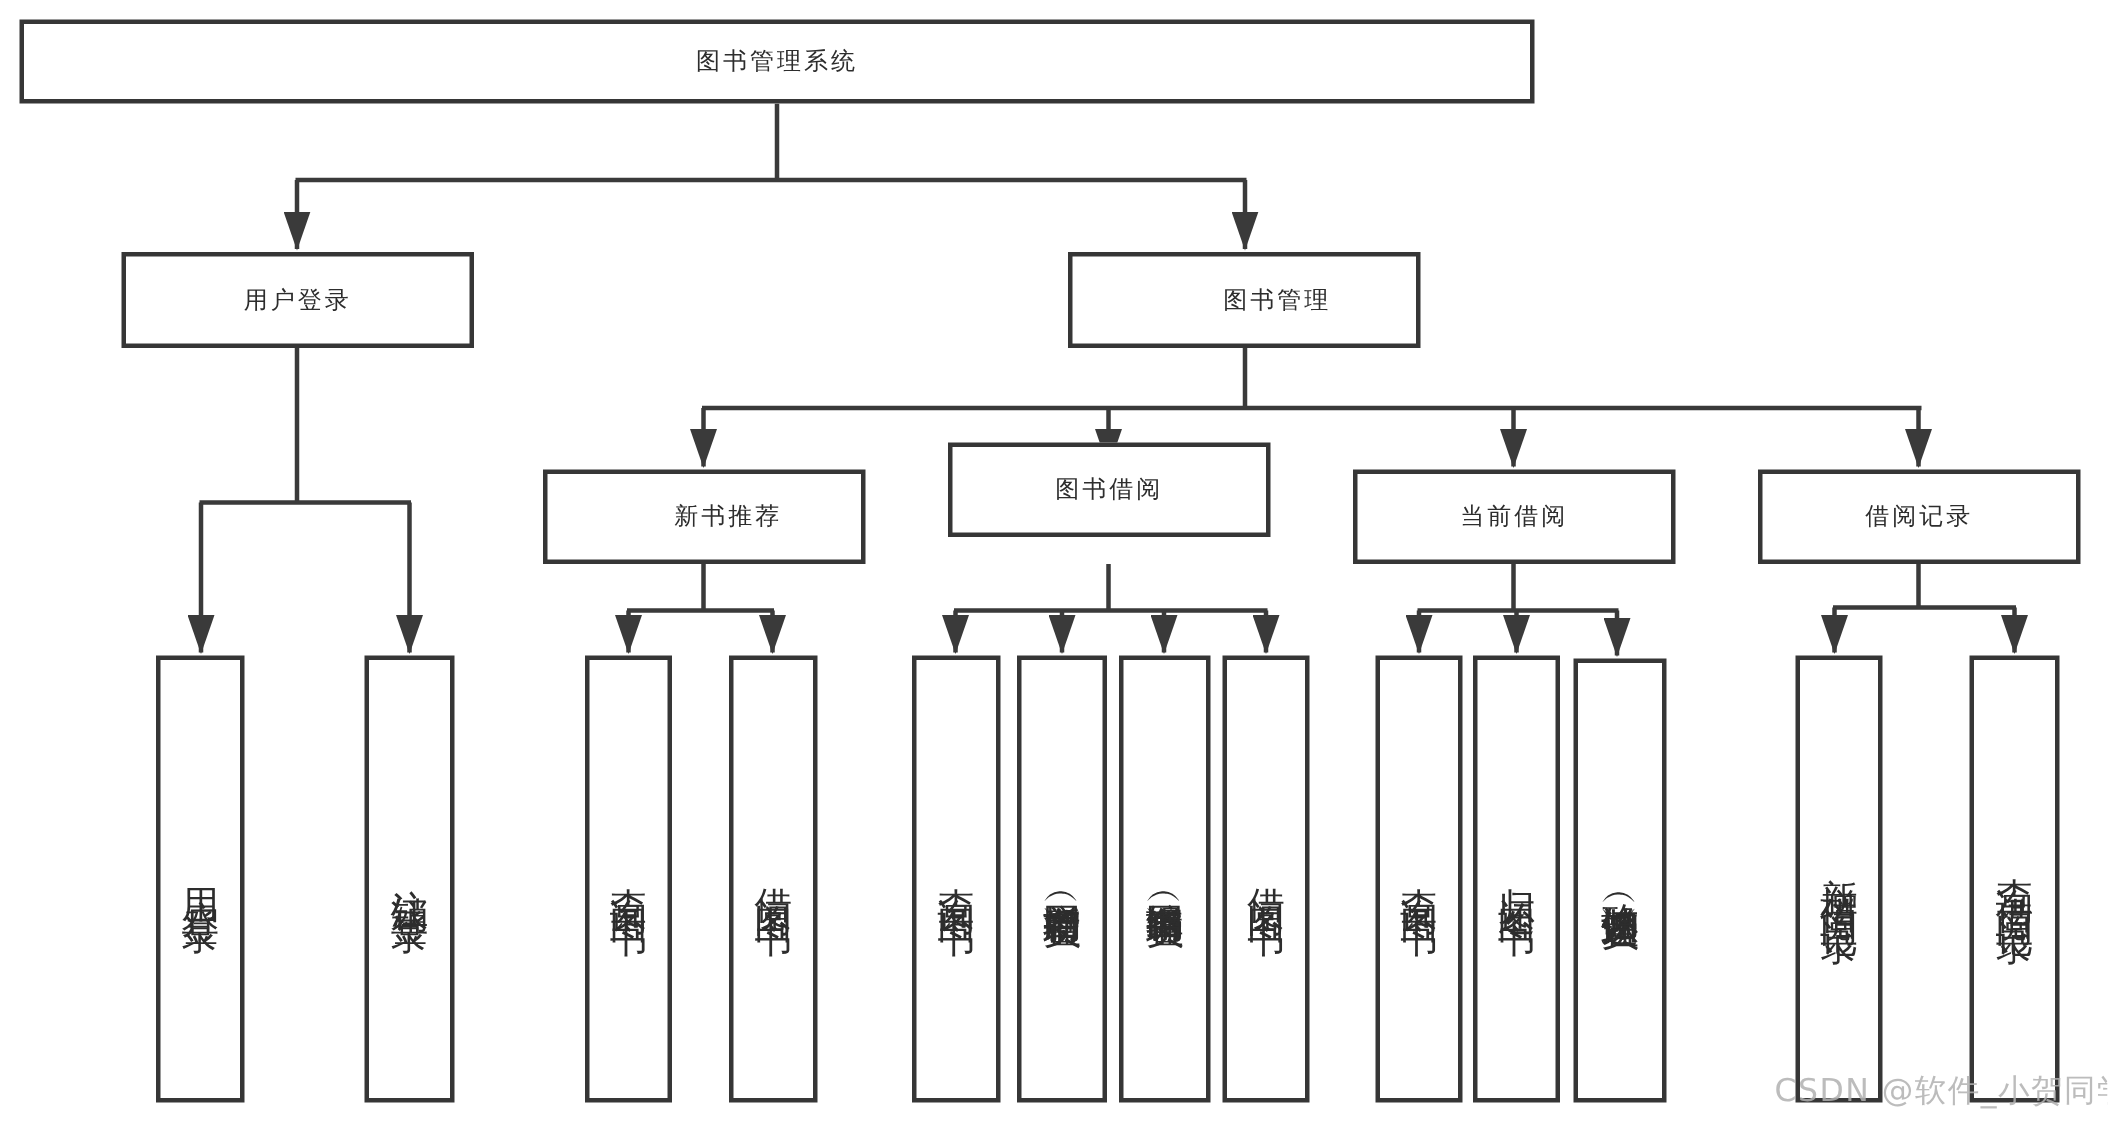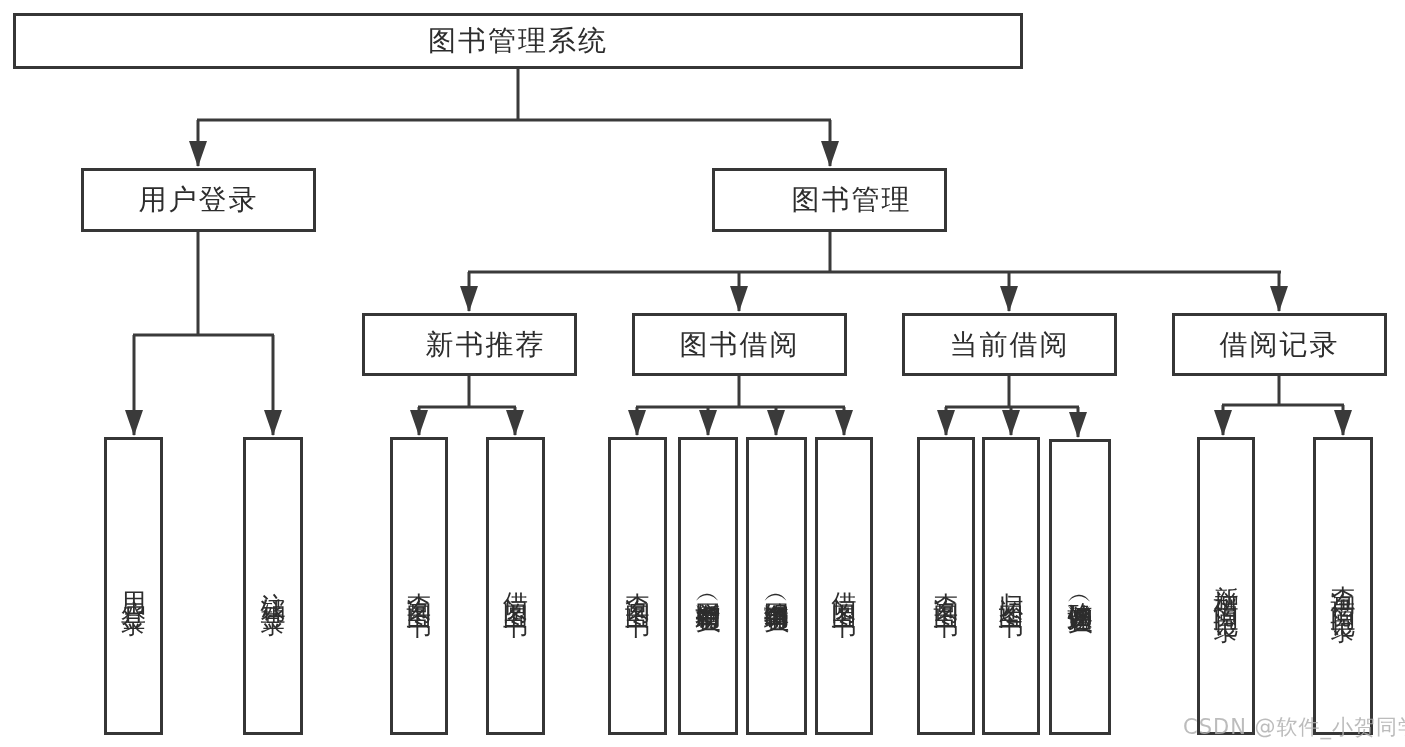--- a/index.html
+++ b/index.html
@@ -25,21 +25,21 @@
     box-sizing: border-box;
     background: #ffffff;
     border: 3px solid #363636;
     display: flex;
     align-items: center;
     justify-content: center;
     color: #2d2d2d;
     z-index: 2;
   }
   .h-label {
-    font-size: 28px;
+    font-size: 16px;
     letter-spacing: 2px;
     white-space: nowrap;
   }
   .leaf .v-label {
     writing-mode: vertical-rl;
     text-orientation: mixed;
     font-size: 25px;
     letter-spacing: 7px;
     line-height: 1;
     white-space: nowrap;
@@ -113,21 +113,21 @@
   <div class="box" style="left:81px; top:168px; width:235px; height:64px;">
     <span class="h-label">用户登录</span>
   </div>
   <div class="box" style="left:712px; top:168px; width:235px; height:64px;padding-left:44px;">
     <span class="h-label">图书管理</span>
   </div>
 
   <div class="box" style="left:362px; top:313px; width:215px; height:63px;padding-left:32px;">
     <span class="h-label">新书推荐</span>
   </div>
-  <div class="box" style="left:632px; top:313px; width:215px; height:63px;">
+  <div class="box" style="left:632px; top:295px; width:215px; height:63px;">
     <span class="h-label">图书借阅</span>
   </div>
   <div class="box" style="left:1172px; top:313px; width:215px; height:63px;">
     <span class="h-label">借阅记录</span>
   </div>
   <div class="box" style="left:902px; top:313px; width:215px; height:63px;">
     <span class="h-label">当前借阅</span>
   </div>
 
   <div class="box leaf" style="left:104px; top:437px; width:59px; height:298px;">

